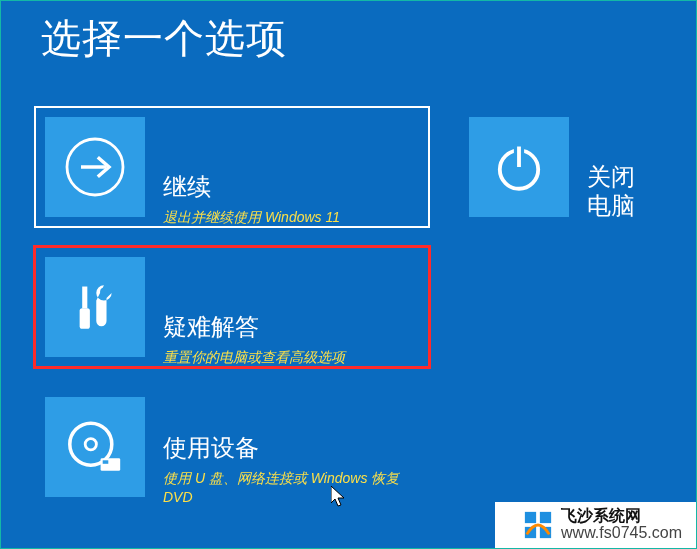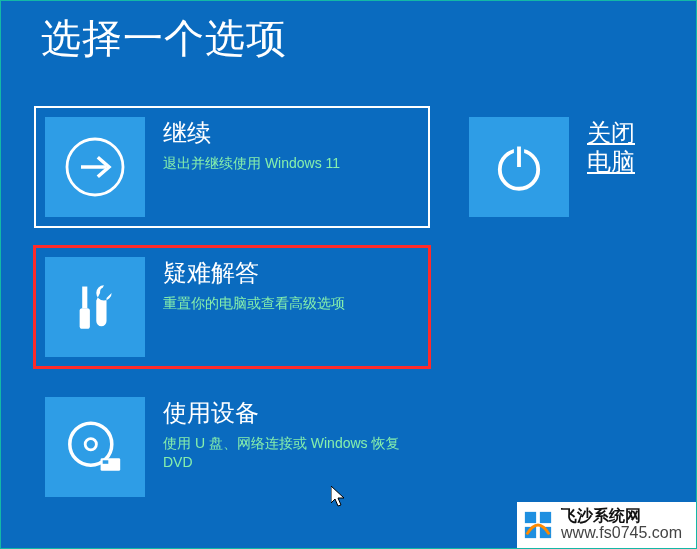--- a/index.html
+++ b/index.html
@@ -30,21 +30,21 @@
     left: 34px;
     top: 106px;
   }
   .tile-row {
     display: flex;
     gap: 30px;
     margin-bottom: 20px;
   }
   .tile {
     display: flex;
-    align-items: flex-start;
+    align-items: flex-end;
     width: 394px;
     height: 120px;
     cursor: pointer;
     position: relative;
   }
   .tile.selected {
     outline: 2px solid #ffffff;
     outline-offset: -1px;
   }
   .tile.highlighted {
@@ -67,43 +67,44 @@
   }
   .tile-title {
     font-size: 24px;
     font-weight: 400;
     color: #ffffff;
     line-height: 1.2;
     margin-bottom: 6px;
   }
   .tile-desc {
     font-size: 14px;
-    color: #86efac;
+    color: #fde047;
     line-height: 1.35;
     max-width: 260px;
+    font-style: italic;
   }
   .tile.small {
     width: 200px;
   }
-  .tile.small .tile-text { padding-top: 12px; text-decoration: underline; }
+  .tile.small .tile-text { padding-top: 12px; }
   .cursor {
     position: absolute;
     left: 330px;
     top: 485px;
     width: 16px;
     height: 22px;
     z-index: 10;
   }
   .watermark {
     position: absolute;
     right: 0;
     bottom: 0;
     background: #ffffff;
     color: #111111;
-    padding: 6px 14px 6px 6px;
+    padding: 6px 14px 6px 28px;
     display: flex;
     align-items: center;
     gap: 8px;
     font-family: "Microsoft YaHei", sans-serif;
     z-index: 20;
   }
   .wm-logo {
     width: 30px;
     height: 30px;
     flex: none;

